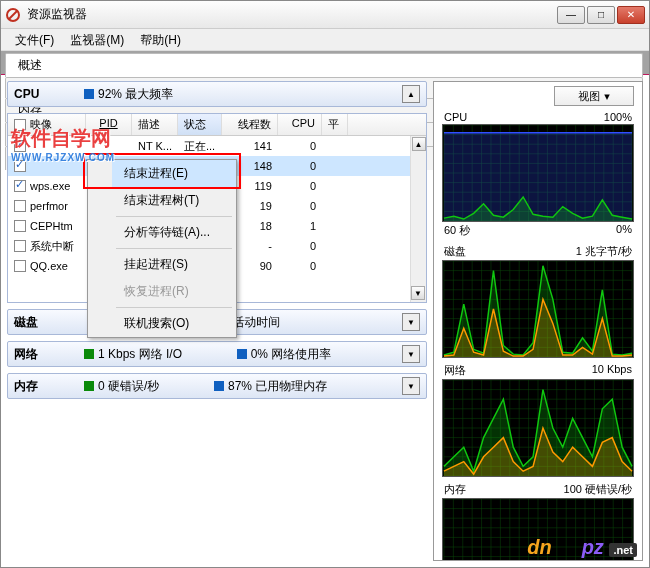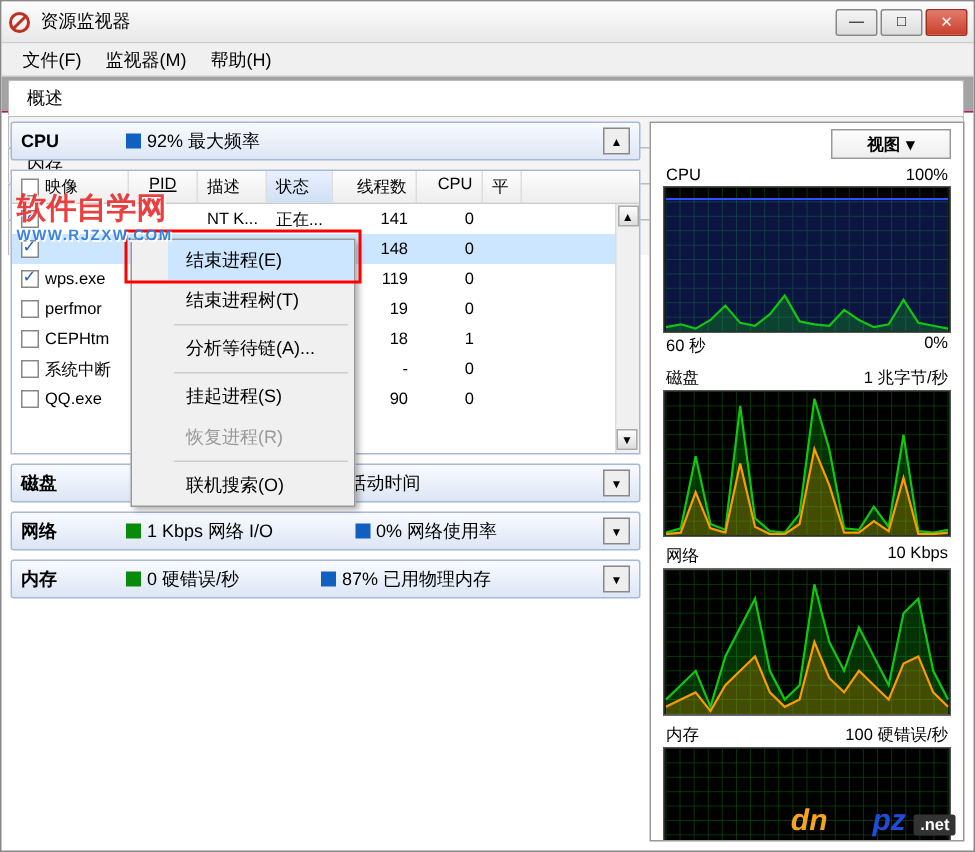--- a/index.html
+++ b/index.html
@@ -40,30 +40,30 @@
 .col-status { width: 44px; }
 .col-threads { width: 56px; text-align: right; }
 .col-cpu { width: 44px; text-align: right; }
 .col-avg { width: 26px; }
 .context-menu { position: absolute; left: 86px; top: 158px; width: 150px; background: #f0f0f0; border: 1px solid #999; box-shadow: 2px 2px 4px rgba(0,0,0,0.3); font-size: 12px; z-index: 10; padding-left: 24px; }
 .context-menu .mi { padding: 5px 12px; border-bottom: 0; }
 .context-menu .mi.hover { background: #cde6ff; }
 .context-menu .mi.disabled { color: #999; }
 .context-menu .sep { height: 1px; background: #ccc; margin: 2px 4px; }
 .red-box { position: absolute; left: 82px; top: 152px; width: 158px; height: 36px; border: 2px solid #f00; z-index: 11; pointer-events: none; }
-.view-btn { position: absolute; top: 4px; right: 8px; width: 80px; height: 20px; border: 1px solid #999; background: linear-gradient(#fdfdfd,#eee); font-size: 11px; display: flex; align-items: center; justify-content: center; gap: 4px; font-weight: bold; }
+.view-btn { position: absolute; top: 4px; right: 8px; width: 80px; height: 20px; border: 1px solid #999; background: linear-gradient(#fdfdfd,#eee); font-size: 11px; display: flex; align-items: center; justify-content: center; gap: 4px; }
 .chart-box { margin: 28px 8px 4px; }
 .chart-title { display: flex; justify-content: space-between; font-size: 11px; padding: 1px 2px; }
 .chart { width: 192px; height: 98px; background: #000; border: 1px solid #555; position: relative; overflow: hidden; }
 .chart svg { width: 100%; height: 100%; }
 .chart-footer { display: flex; justify-content: space-between; font-size: 11px; padding: 1px 2px; }
 .watermark1 { position: absolute; left: 10px; top: 124px; font-size: 20px; font-weight: bold; color: rgba(230,30,30,0.85); z-index: 20; pointer-events: none; text-shadow: 1px 1px 0 #fff; }
 .watermark1 .sub { font-size: 10px; display: block; color: rgba(40,120,220,0.9); letter-spacing: 1px; }
 .watermark2 { position: absolute; right: 12px; bottom: 8px; font-size: 20px; font-weight: bold; font-style: italic; z-index: 20; pointer-events: none; }
-.watermark2 .dn { color: #f7a51e; } .watermark2 .pz { color: #1d4ed8; padding-left: 30px; }
+.watermark2 .dn { color: #f7a51e; } .watermark2 .pz { color: #8b5cf6; padding-left: 30px; }
 .watermark2 .net { font-size: 11px; background: #333; color: #fff; padding: 1px 4px; border-radius: 2px; font-style: normal; }
 .scrollbar-v { position: absolute; right: 0; top: 22px; bottom: 0; width: 16px; background: #f0f0f0; border-left: 1px solid #ddd; }
 .sb-btn { width: 14px; height: 14px; background: linear-gradient(#fdfdfd,#ddd); border: 1px solid #aaa; margin: 1px auto; font-size: 8px; display: flex; align-items: center; justify-content: center; }
 </style>
 </head>
 <body>
 
 <div class="titlebar">
   <svg class="icon" viewBox="0 0 16 16">
       <circle cx="8" cy="8" r="6" fill="none" stroke="#c03020" stroke-width="2"></circle>

